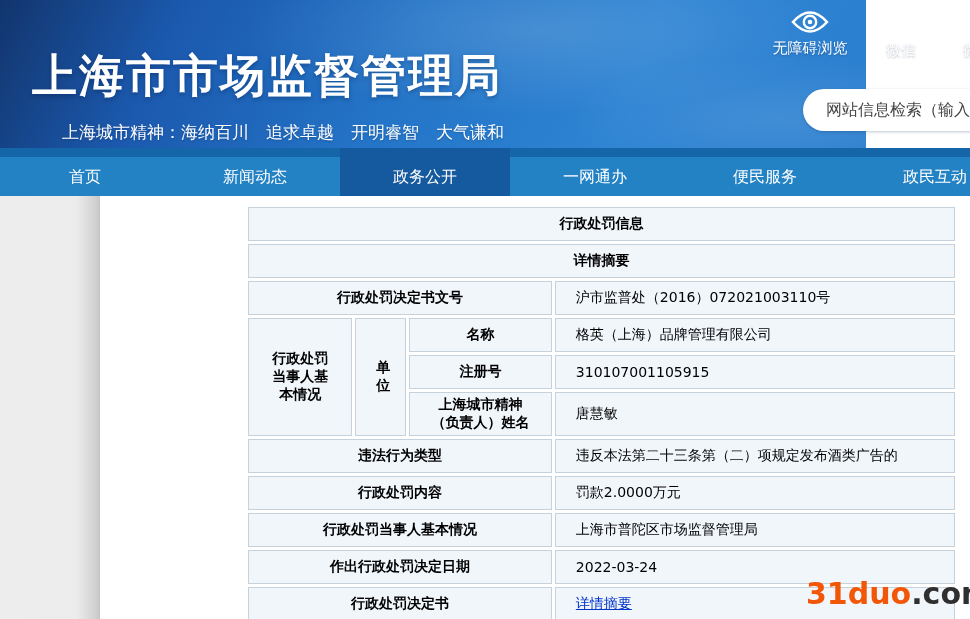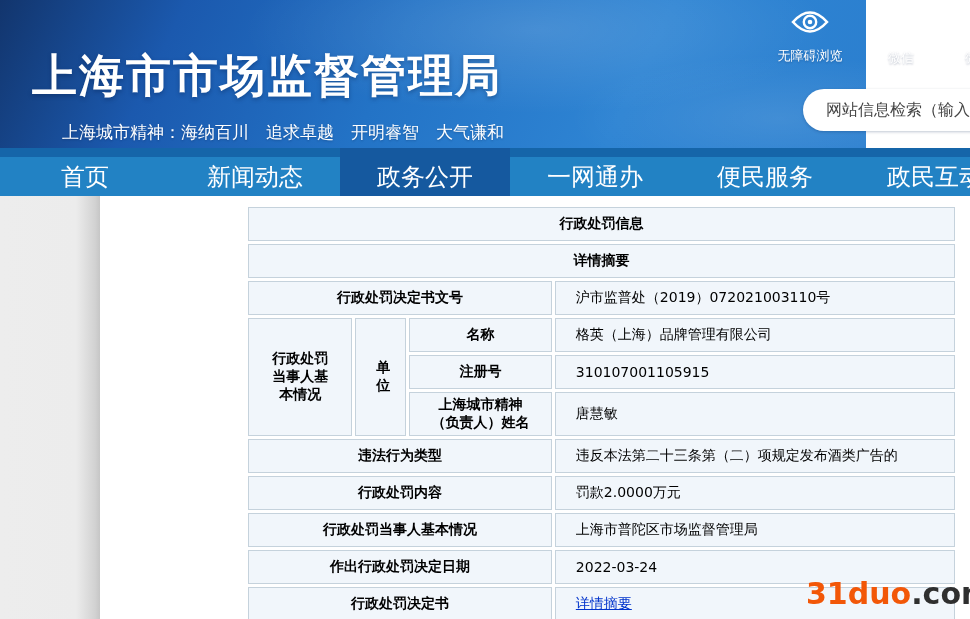--- a/index.html
+++ b/index.html
@@ -14,35 +14,35 @@
                radial-gradient(ellipse 300px 90px at 90% 80%, rgba(255,255,255,.10), rgba(255,255,255,0) 70%); }
   .site-title { position:absolute; left:32px; top:46px; font-size:45px; font-weight:bold; color:#fff;
     letter-spacing:2px; text-shadow:0 2px 4px rgba(0,25,70,.35); white-space:nowrap; }
   .site-slogan { position:absolute; left:62px; top:121px; font-size:17px; color:#fff; white-space:nowrap;
     text-shadow:0 1px 2px rgba(0,25,70,.3); }
 
   .topbar-group { position:absolute; top:8px; display:flex; flex-direction:column; align-items:center; cursor:pointer; }
   .tb-acc { left:758px; width:104px; }
   .tb-wx  { left:868px; width:66px; }
   .tb-wb  { left:938px; width:80px; }
-  .tb-label { color:#fff; font-size:13px; margin-top:11px; white-space:nowrap; text-shadow:0 1px 2px rgba(0,25,70,.3); }
+  .tb-label { color:#fff; font-size:15px; margin-top:3px; white-space:nowrap; text-shadow:0 1px 2px rgba(0,25,70,.3); }
   .tb-icon svg { display:block; }
 
   .search-pill { position:absolute; left:803px; top:89px; width:210px; height:42px;
     background:#fff; border-radius:21px; box-shadow:0 1px 3px rgba(0,30,80,.25); }
   .search-pill input { width:100%; height:100%; border:none; outline:none; background:transparent;
     border-radius:21px; padding-left:23px; font-size:16px; color:#333;
     font-family:"Liberation Sans","DejaVu Sans",sans-serif; }
   .search-pill input::placeholder { color:#454545; opacity:1; }
 
   
   .header-strip { position:absolute; left:0; top:148px; width:970px; height:9px; background:#1565a9; }
   .navbar { position:absolute; left:0; top:157px; width:1020px; height:39px; background:#2282c4; display:flex; }
   .nav-item { position:relative; width:170px; height:39px; line-height:39px; text-align:center;
-    color:#fff; font-size:24px; cursor:pointer; }
+    color:#fff; font-size:16px; cursor:pointer; }
   .nav-item span { position:relative; z-index:1; }
   .nav-item.active::before { content:""; position:absolute; left:0; right:0; top:-9px; bottom:-4px;
     background:#15599f; z-index:0; }
 
   
   .left-gutter { position:absolute; left:0; top:196px; width:100px; height:423px;
     background:linear-gradient(to right,#ededed 0%,#ececec 76%,#d2d2d2 95%,#c6c6c6 100%); }
   .panel { position:absolute; left:100px; top:196px; width:870px; height:423px; background:#fff; }
 
   .penalty-table-wrap { position:absolute; left:245px; top:204px; }
@@ -137,21 +137,21 @@
         </colgroup>
       <tbody>
           <tr>
         <td class="hdr" colspan="4">行政处罚信息</td>
       </tr>
       <tr>
         <td class="hdr" colspan="4">详情摘要</td>
       </tr>
       <tr>
         <td class="lbl" colspan="3">行政处罚决定书文号</td>
-        <td class="val">沪市监普处（2019）072021003110号</td>
+        <td class="val">沪市监普处（2016）072021003110号</td>
       </tr>
       <tr>
         <td class="lbl" rowspan="3">行政处罚当事人基本情况</td>
         <td class="lbl" rowspan="3">单位</td>
         <td class="lbl">名称</td>
         <td class="val">格英（上海）品牌管理有限公司</td>
       </tr>
       <tr>
         <td class="lbl">注册号</td>
         <td class="val">310107001105915</td>

